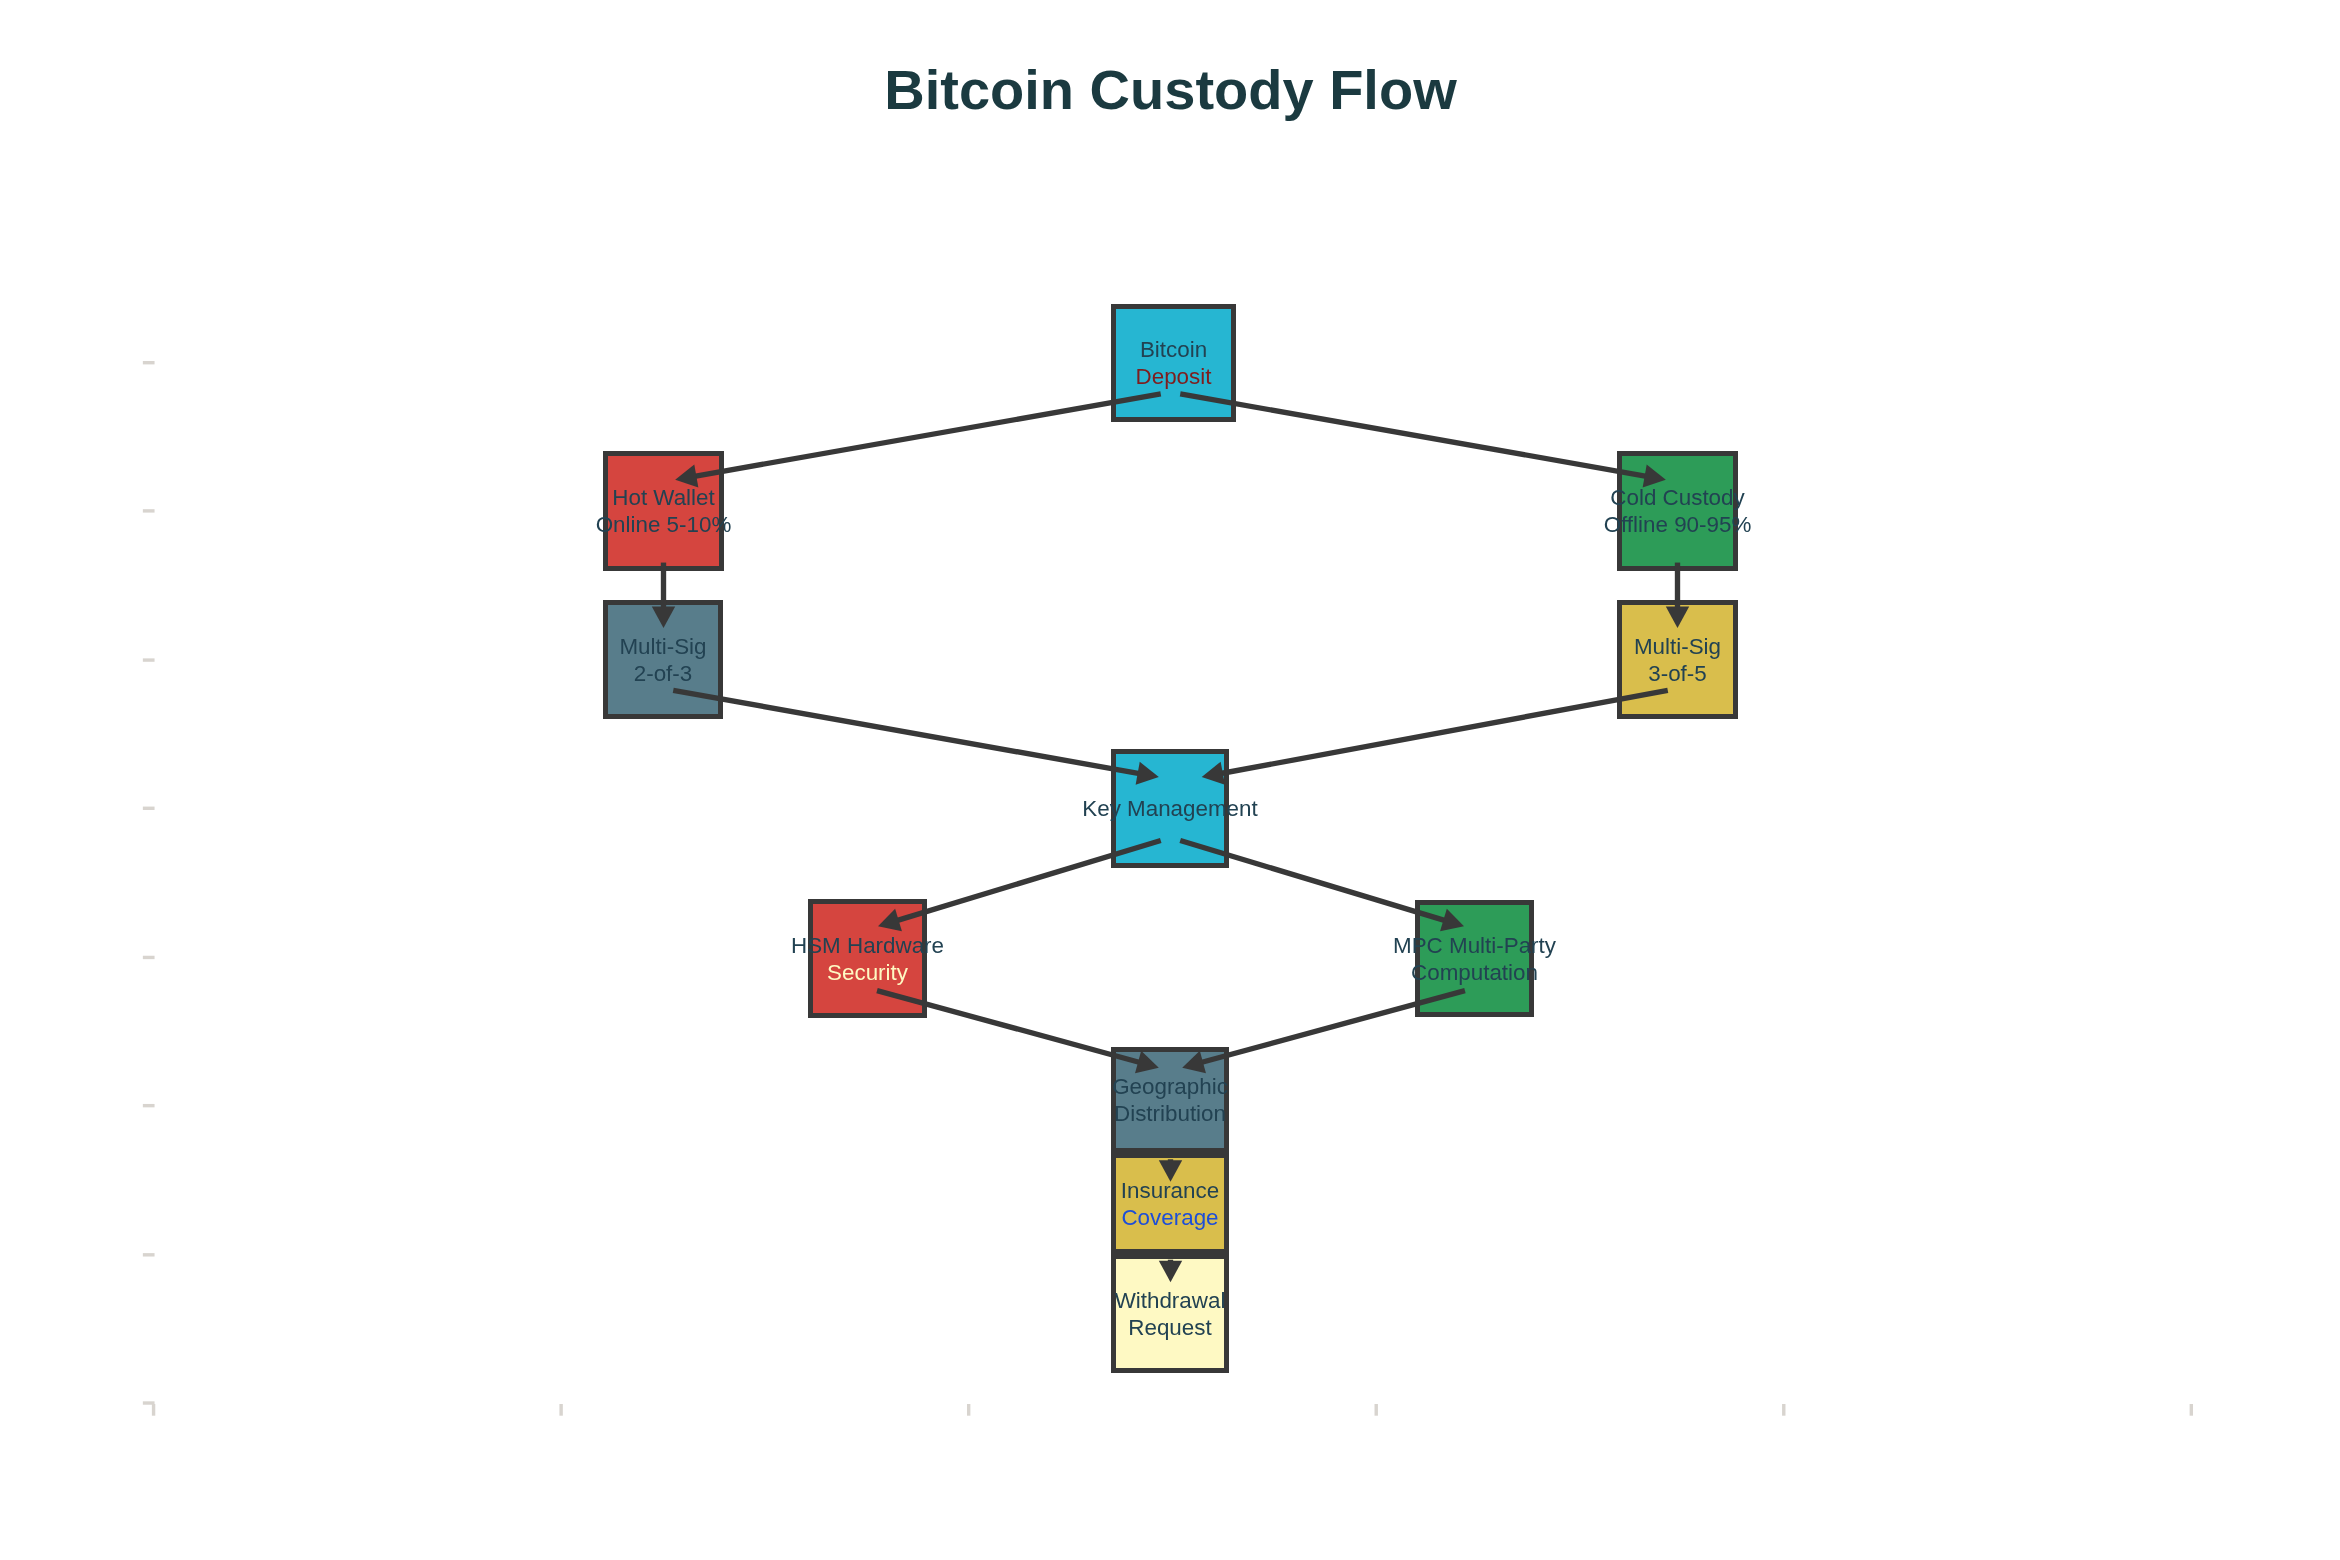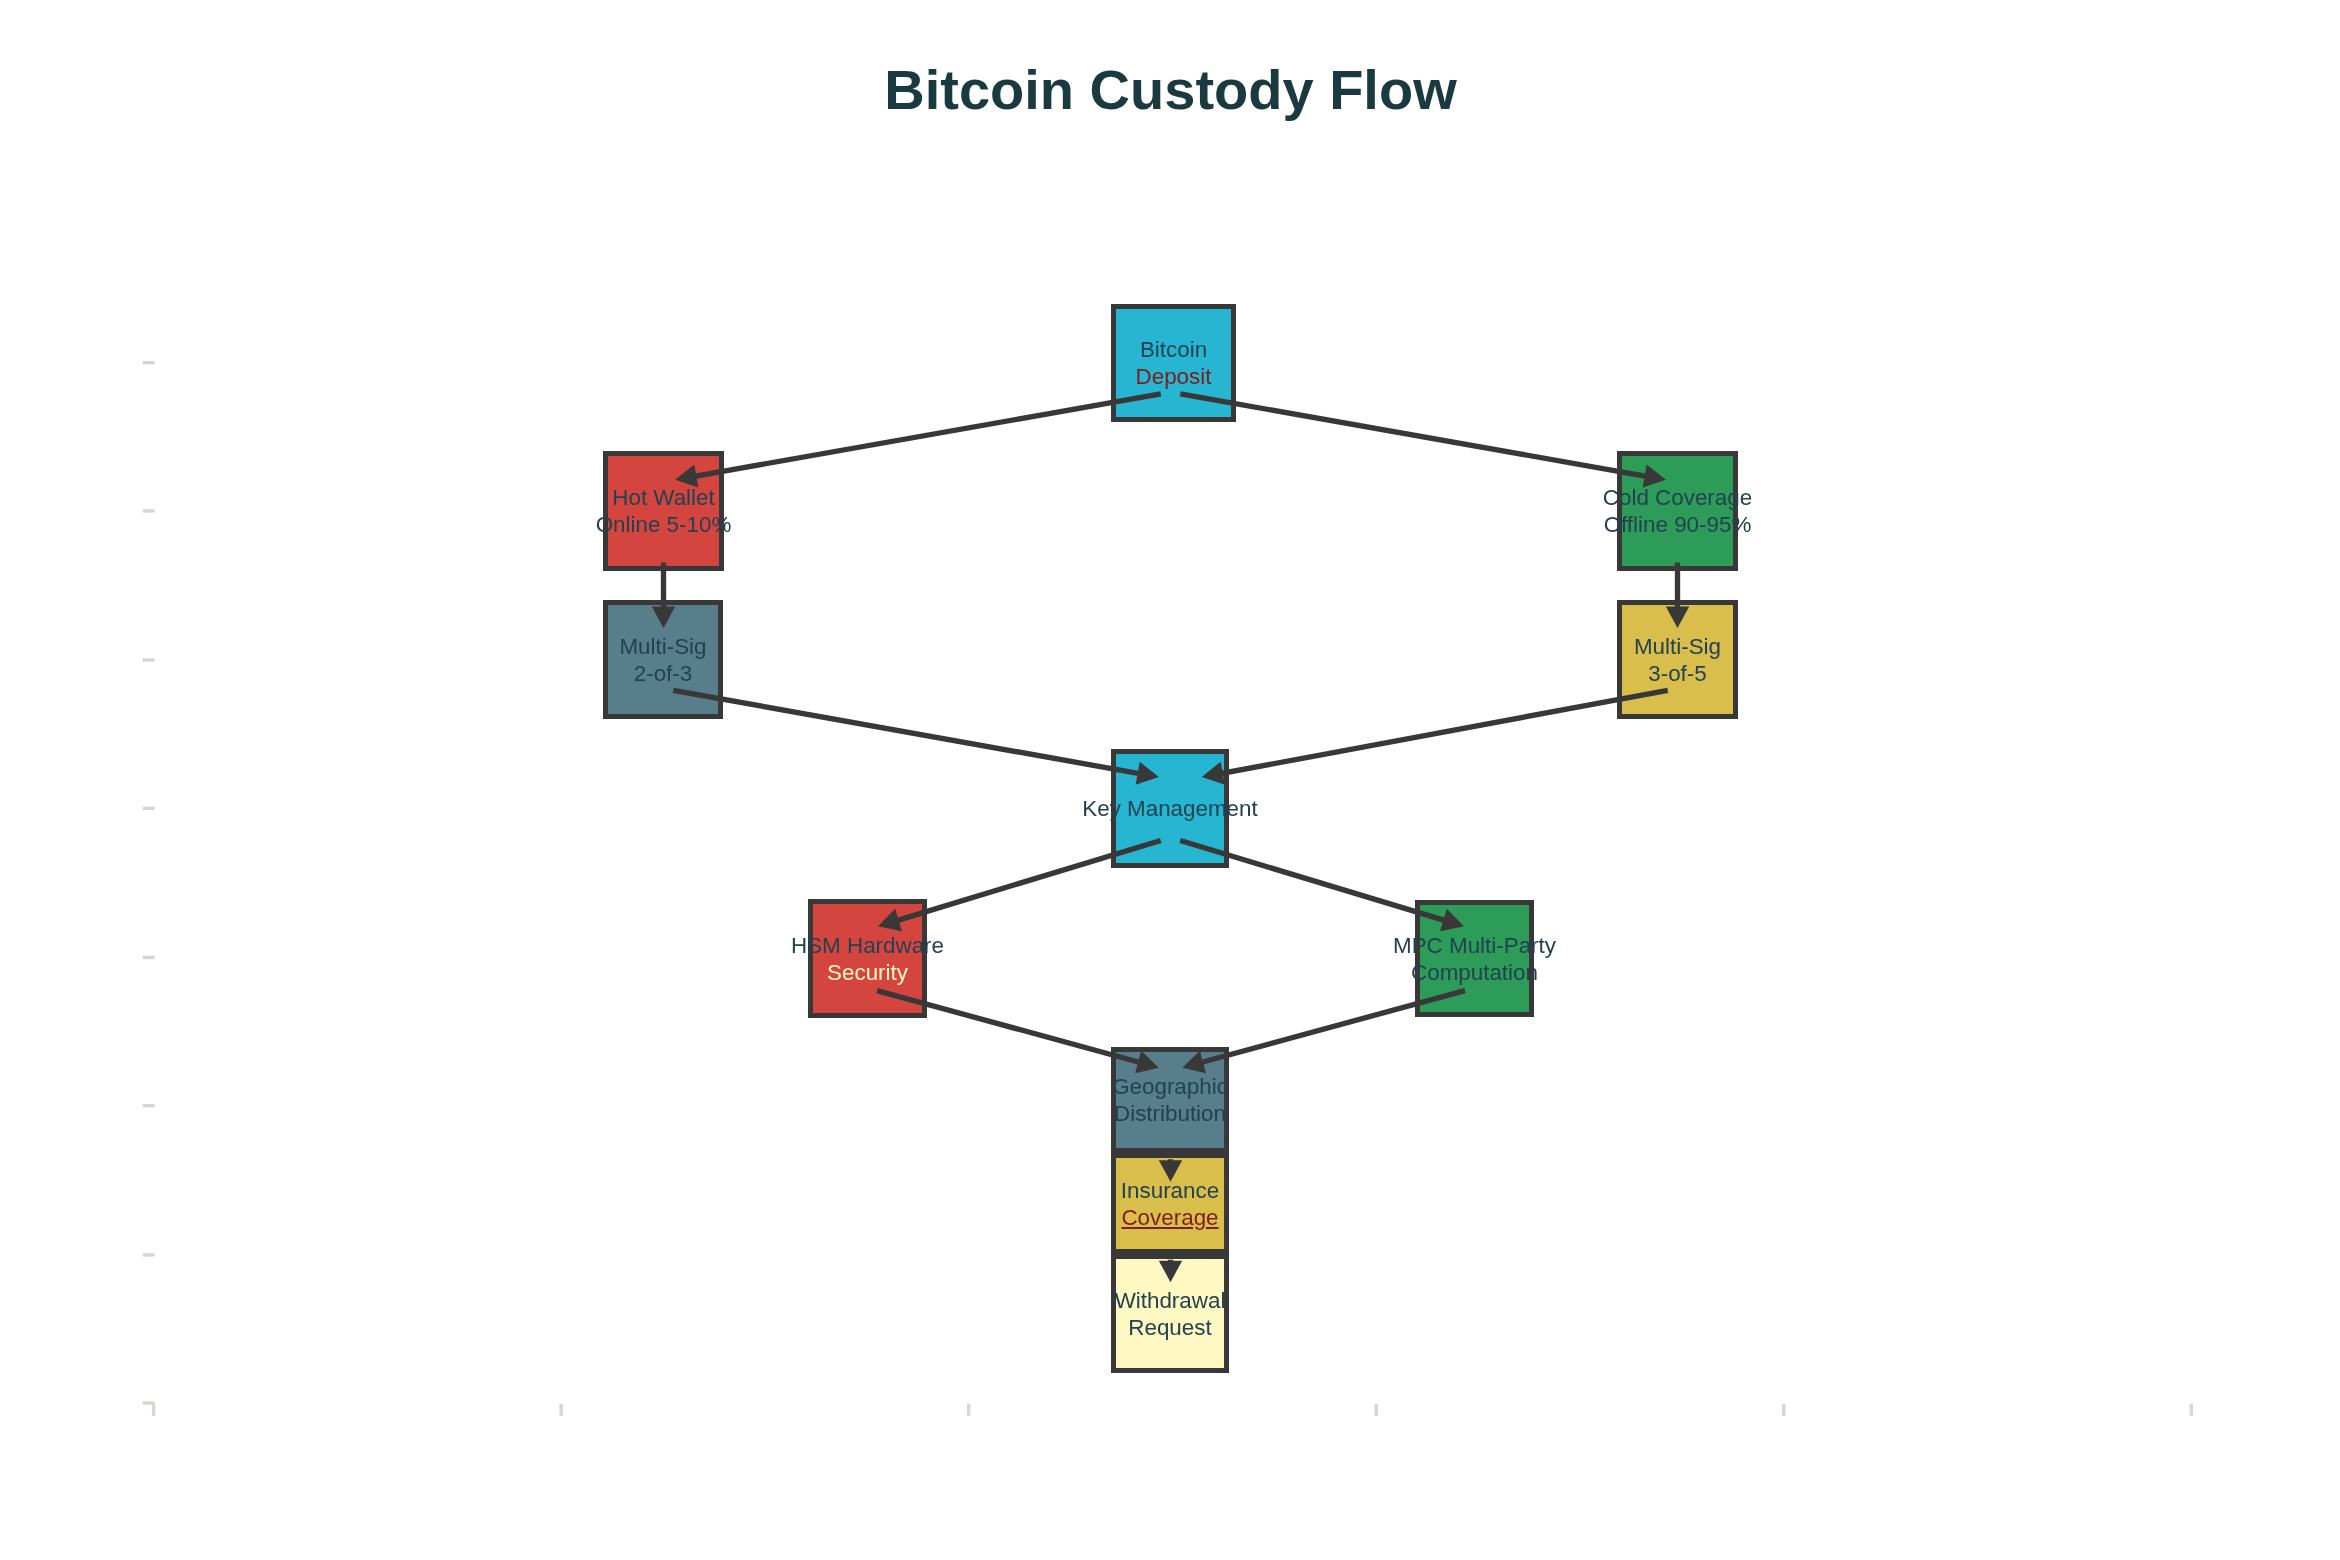--- a/index.html
+++ b/index.html
@@ -117,21 +117,21 @@
   <div id="nodes">
       <div class="node" style="left: 1111px; top: 304px; width: 125px; height: 118px; background: rgb(38, 182, 210); border-color: rgb(56, 56, 56);">
         <span style="color: rgb(34, 66, 82);">Bitcoin</span>
         <span style="color: #7f1d1d;">Deposit</span>
       </div>
       <div class="node" style="left: 603px; top: 451px; width: 121px; height: 120px; background: rgb(213, 69, 63); border-color: rgb(56, 56, 56);">
         <span style="color: rgb(34, 66, 82);">Hot Wallet</span>
         <span style="color: rgb(34, 66, 82);">Online 5-10%</span>
       </div>
       <div class="node" style="left: 1617px; top: 451px; width: 121px; height: 120px; background: rgb(45, 156, 88); border-color: rgb(56, 56, 56);">
-        <span style="color: rgb(34, 66, 82);">Cold Coverage</span>
+        <span style="color: rgb(34, 66, 82);">Cold Custody</span>
         <span style="color: rgb(34, 66, 82);">Offline 90-95%</span>
       </div>
       <div class="node" style="left: 603px; top: 600px; width: 120px; height: 119px; background: rgb(88, 125, 139); border-color: rgb(56, 56, 56);">
         <span style="color: rgb(34, 66, 82);">Multi-Sig</span>
         <span style="color: rgb(34, 66, 82);">2-of-3</span>
       </div>
       <div class="node" style="left: 1617px; top: 600px; width: 121px; height: 119px; background: rgb(217, 190, 76); border-color: rgb(56, 56, 56);">
         <span style="color: rgb(34, 66, 82);">Multi-Sig</span>
         <span style="color: rgb(34, 66, 82);">3-of-5</span>
       </div>
@@ -145,21 +145,21 @@
       <div class="node" style="left: 1415px; top: 900px; width: 119px; height: 117px; background: rgb(45, 156, 88); border-color: rgb(56, 56, 56);">
         <span style="color: rgb(34, 66, 82);">MPC Multi-Party</span>
         <span style="color: rgb(34, 66, 82);">Computation</span>
       </div>
       <div class="node" style="left: 1111px; top: 1047px; width: 118px; height: 106px; background: rgb(88, 125, 139); border-color: rgb(56, 56, 56);">
         <span style="color: rgb(34, 66, 82);">Geographic</span>
         <span style="color: rgb(34, 66, 82);">Distribution</span>
       </div>
       <div class="node" style="left: 1111px; top: 1153px; width: 118px; height: 101px; background: rgb(217, 190, 76); border-color: rgb(56, 56, 56);">
         <span style="color: rgb(34, 66, 82);">Insurance</span>
-        <span style="color: #7f1d1d; text-decoration: underline;">Coverage</span>
+        <span style="color: #1d4ed8;">Coverage</span>
       </div>
       <div class="node" style="left: 1111px; top: 1254px; width: 118px; height: 119px; background: #fef9c3; border-color: rgb(56, 56, 56);">
         <span style="color: rgb(34, 66, 82);">Withdrawal</span>
         <span style="color: rgb(34, 66, 82);">Request</span>
       </div>
     </div>
 </div>
 
 
 </body></html>

